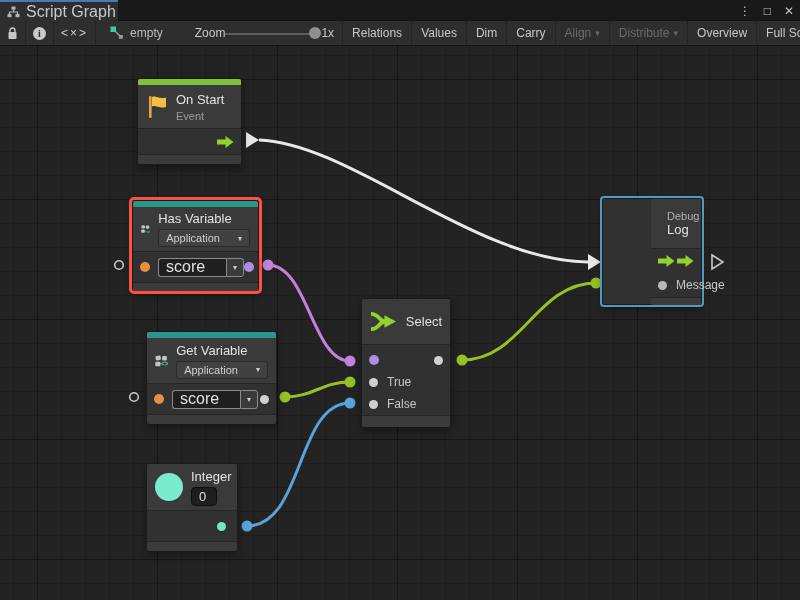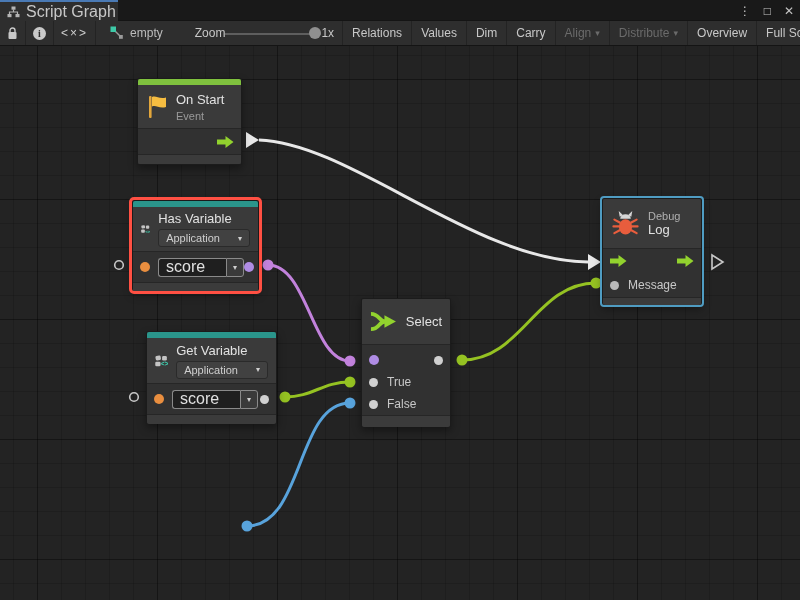--- a/index.html
+++ b/index.html
@@ -226,22 +226,39 @@
         <span class="plabel">True</span>
       </div>
       <div class="prow" style="height:22px;">
         <span class="port p-gray"></span>
         <span class="plabel">False</span>
       </div>
     </div>
     <div class="nfoot" style="height:12px;"></div>
   </div>
 
-
-  <div class="node sel-blue" style="left:602px; top:198px; width:100px; height:107px;">
+  <div class="node" style="left:146px; top:463px; width:92px; height:87px;">
+    <div class="nhead" style="height:47px; border-radius:2px 2px 0 0;">
+      <span class="lit-circle"></span>
+      <div class="hcol">
+        <div class="ntitle">Integer</div>
+        <div class="val-field">0</div>
+      </div>
+    </div>
+    <div class="nbody">
+      <div class="prow" style="height:30px;">
+        <span class="spring"></span>
+        <span class="port p-teal"></span>
+        <span style="width:4px;"></span>
+      </div>
+    </div>
+    <div class="nfoot"></div>
+  </div>
+
+  <div class="node sel-blue" style="left:602px; top:198px; width:100px; height:107px;padding-left:48px;">
     <div class="nhead" style="height:50px; border-radius:2px 2px 0 0;">
       <svg width="29" height="29" viewBox="0 0 30 30">
         <polygon points="8,2 12.5,6.5 9,8" fill="#d6d6d6"></polygon>
         <polygon points="22,2 17.5,6.5 21,8" fill="#d6d6d6"></polygon>
         <path d="M9.5 10 a5.5 4.5 0 0 1 11 0 z" fill="#d6d6d6"></path>
         <g stroke="#e85d3d" stroke-width="2.2" stroke-linecap="round">
           <path d="M9 14 L3.5 11"></path>
             <path d="M8.5 18 L2.5 18"></path>
             <path d="M9 22 L3.5 25"></path>
           <path d="M21 14 L26.5 11"></path>

